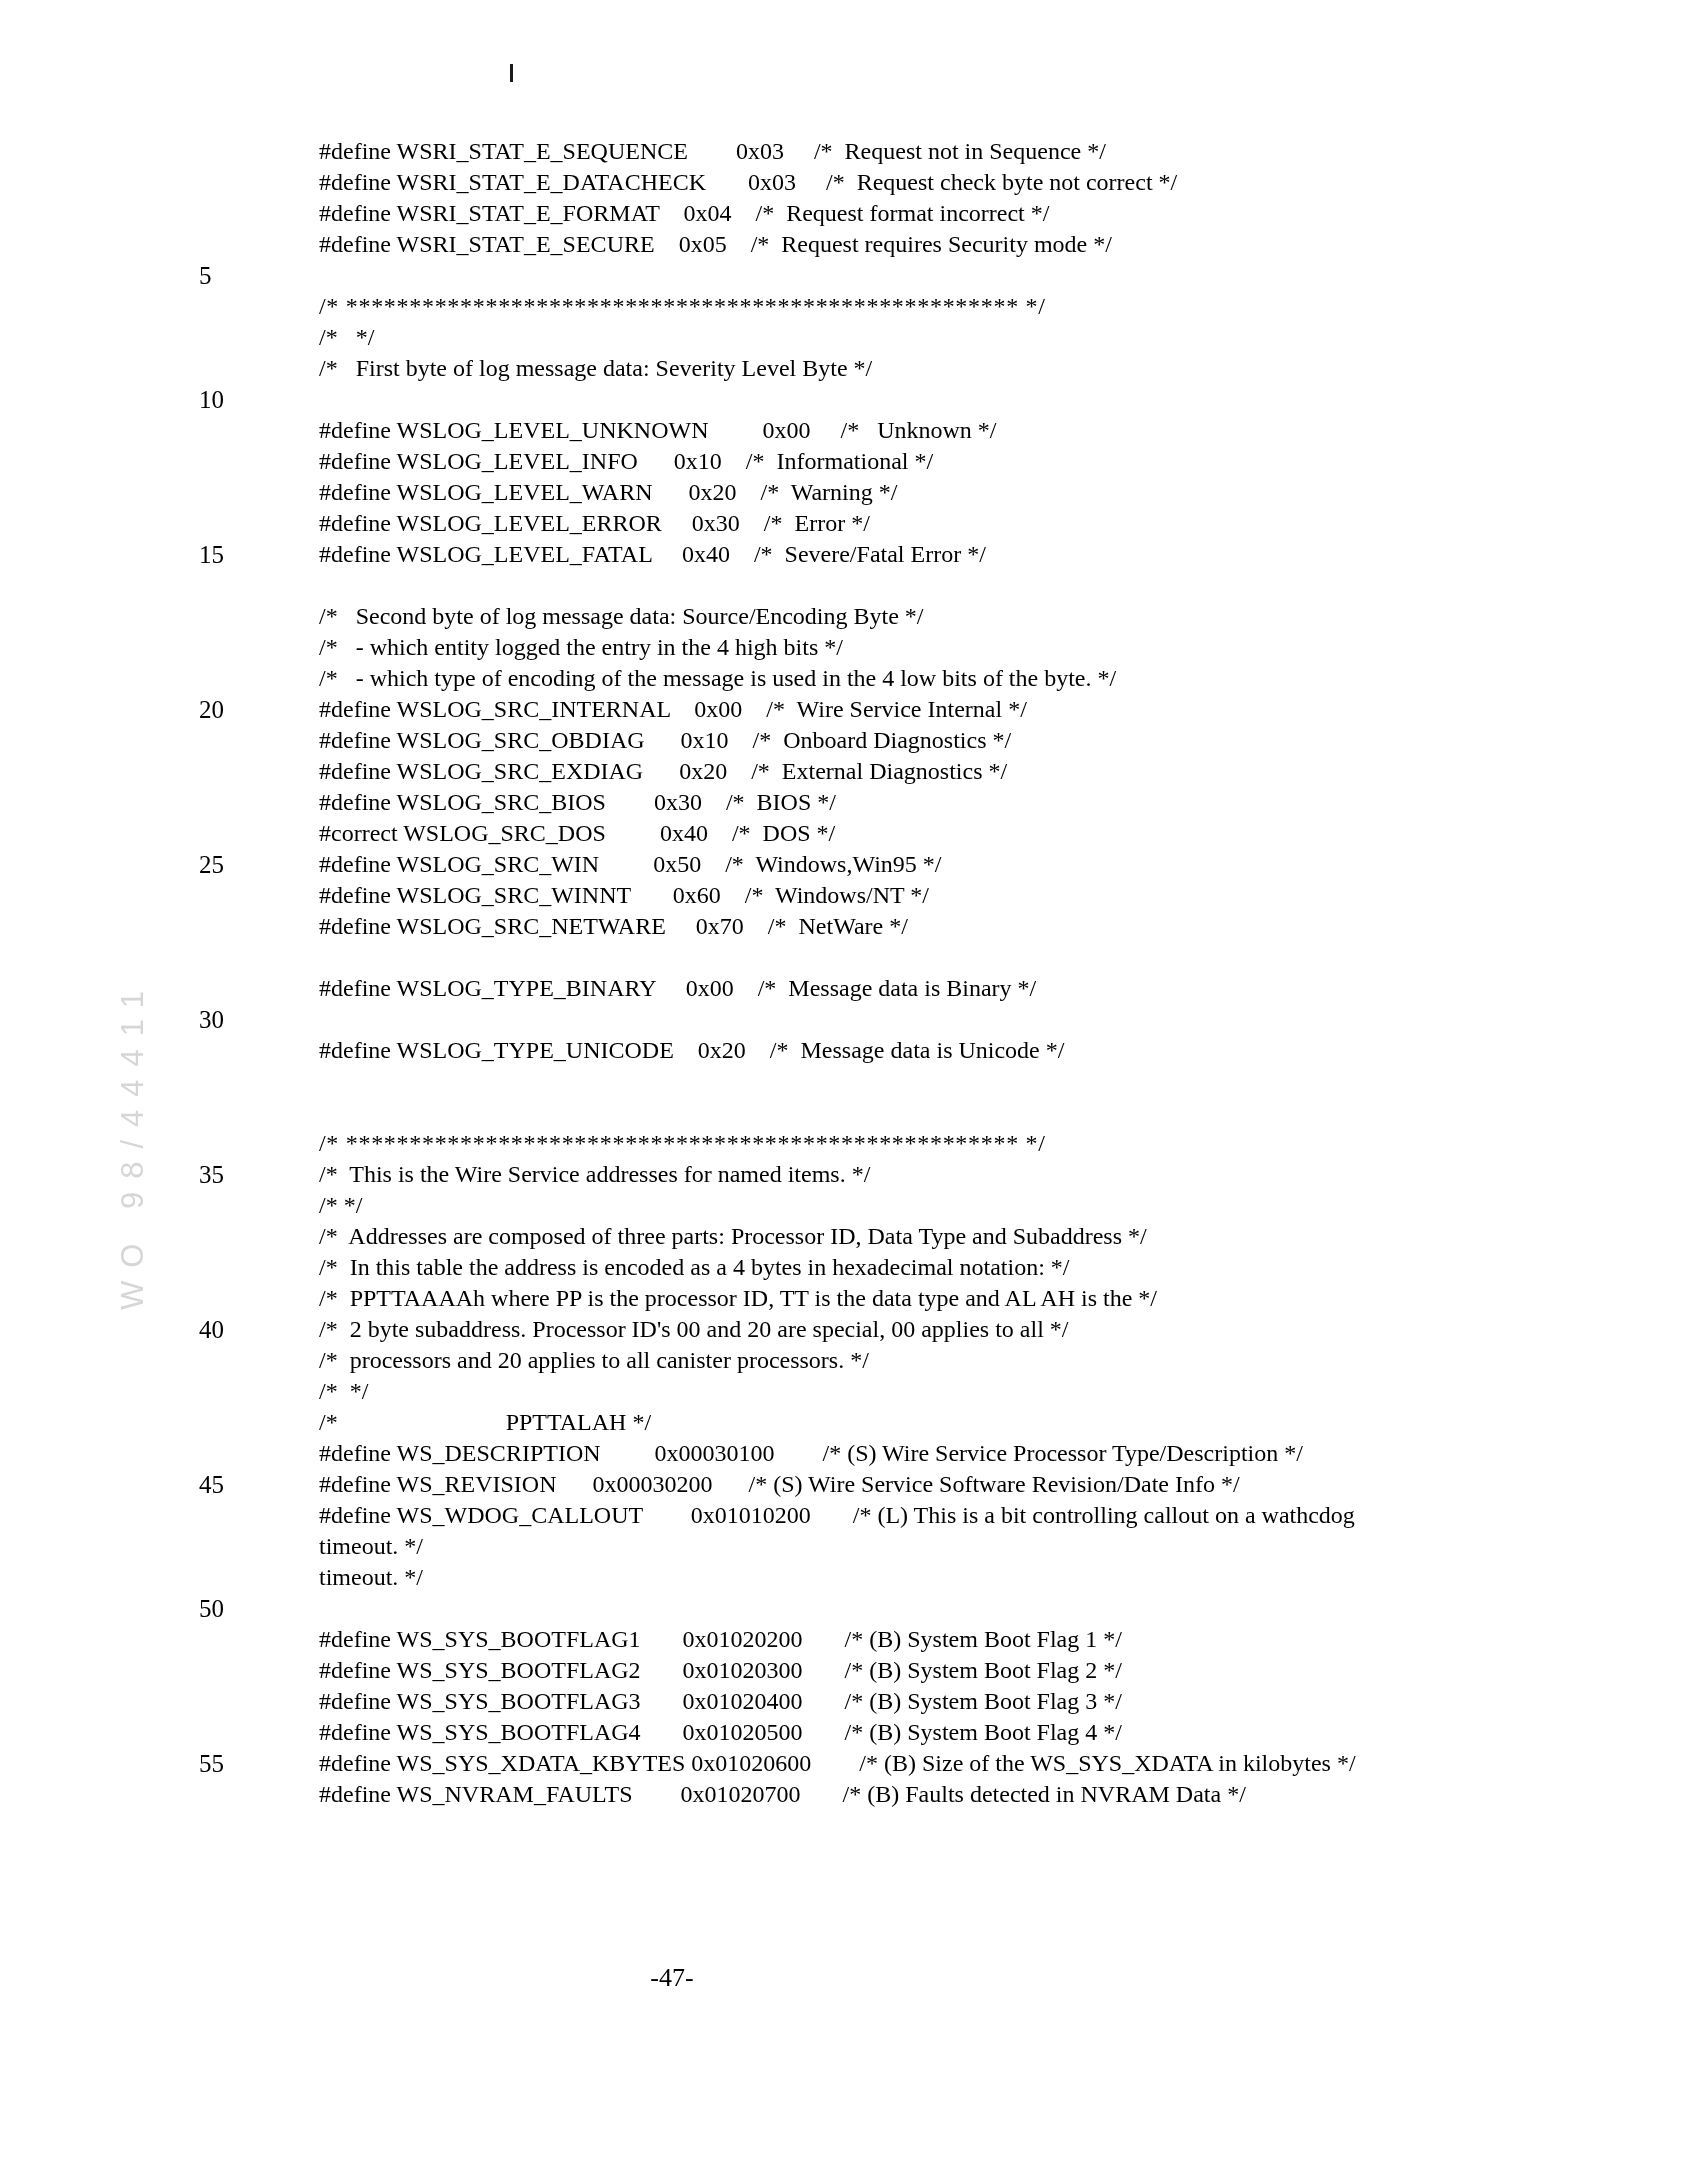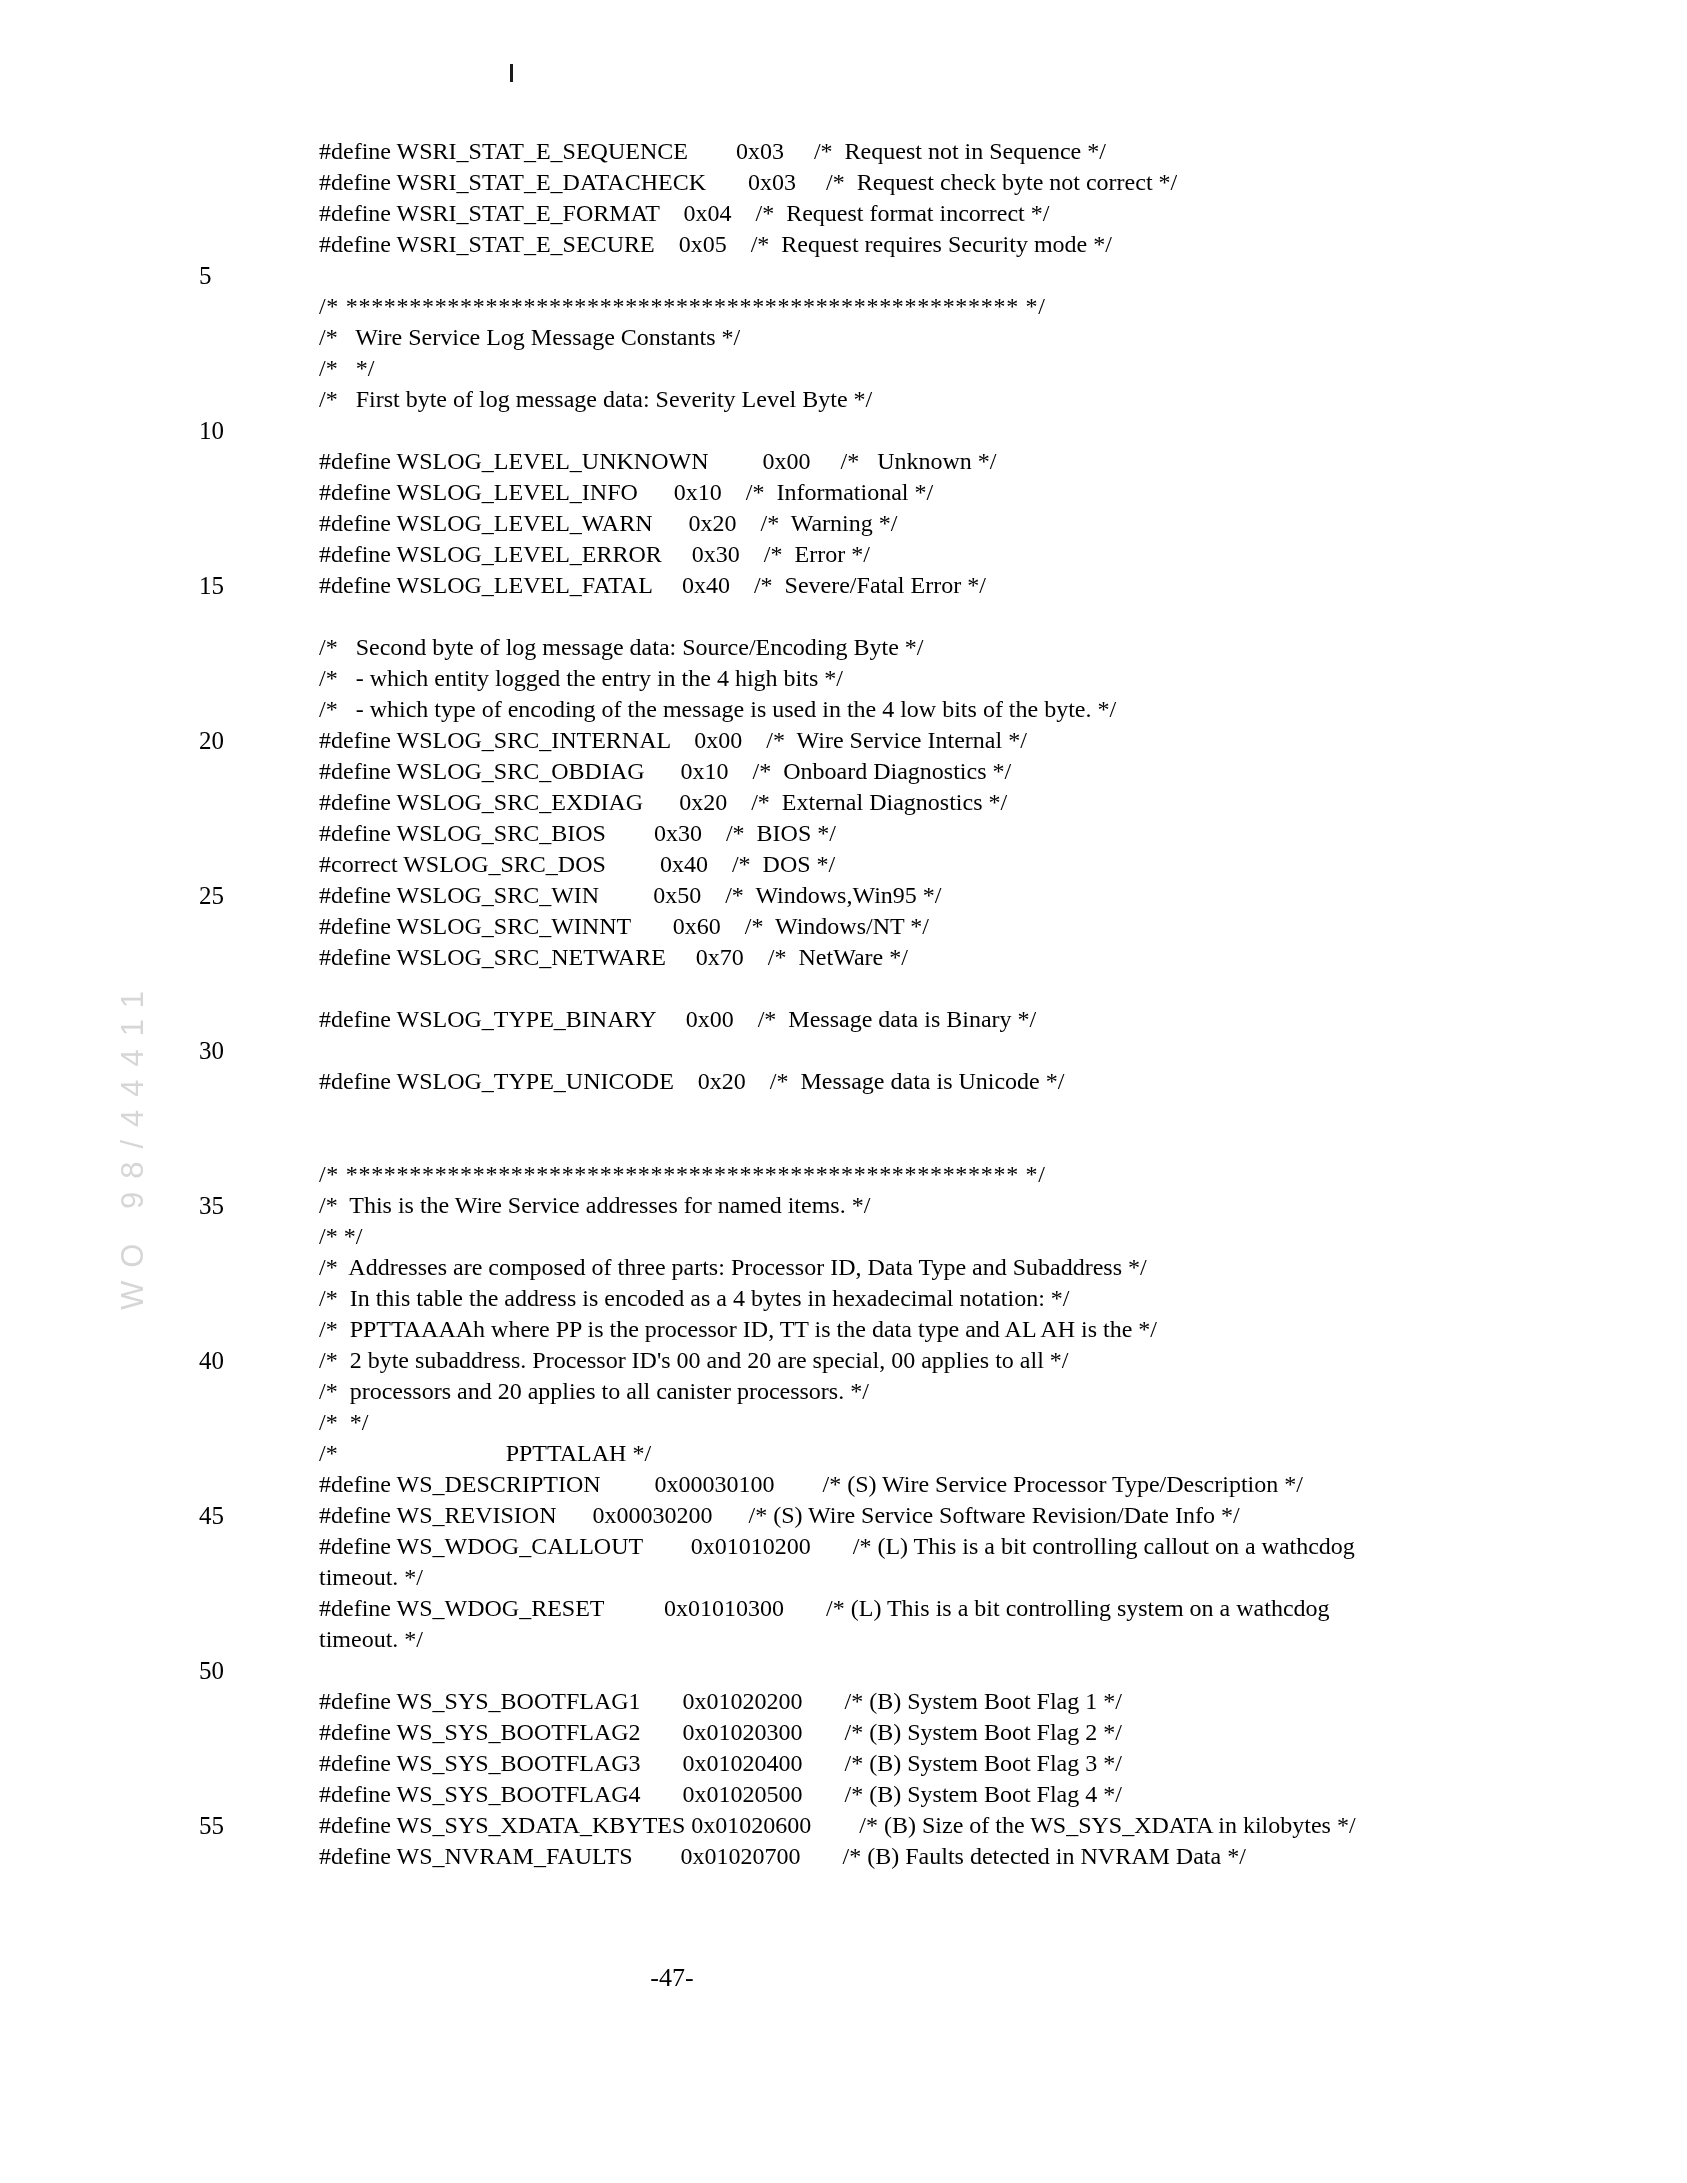--- a/index.html
+++ b/index.html
@@ -105,21 +105,20 @@
 
   <div id="margin-artifact">WO 98/44411</div>
 
   <div id="body-block">
       <div class="line"><span class="lnum"></span><span class="txt">#define WSRI_STAT_E_SEQUENCE        0x03     /*  Request not in Sequence */</span></div>
       <div class="line"><span class="lnum"></span><span class="txt">#define WSRI_STAT_E_DATACHECK       0x03     /*  Request check byte not correct */</span></div>
       <div class="line"><span class="lnum"></span><span class="txt">#define WSRI_STAT_E_FORMAT    0x04    /*  Request format incorrect */</span></div>
       <div class="line"><span class="lnum"></span><span class="txt">#define WSRI_STAT_E_SECURE    0x05    /*  Request requires Security mode */</span></div>
       <div class="line"><span class="lnum">5</span><span class="txt"></span></div>
       <div class="line"><span class="lnum"></span><span class="txt stars">/* ***************************************************** */</span></div>
-      <div class="line"><span class="lnum"></span><span class="txt">/*   Wire Service Log Message Constants */</span></div>
       <div class="line"><span class="lnum"></span><span class="txt">/*   */</span></div>
       <div class="line"><span class="lnum"></span><span class="txt">/*   First byte of log message data: Severity Level Byte */</span></div>
       <div class="line"><span class="lnum">10</span><span class="txt"></span></div>
       <div class="line"><span class="lnum"></span><span class="txt">#define WSLOG_LEVEL_UNKNOWN         0x00     /*   Unknown */</span></div>
       <div class="line"><span class="lnum"></span><span class="txt">#define WSLOG_LEVEL_INFO      0x10    /*  Informational */</span></div>
       <div class="line"><span class="lnum"></span><span class="txt">#define WSLOG_LEVEL_WARN      0x20    /*  Warning */</span></div>
       <div class="line"><span class="lnum"></span><span class="txt">#define WSLOG_LEVEL_ERROR     0x30    /*  Error */</span></div>
       <div class="line"><span class="lnum">15</span><span class="txt">#define WSLOG_LEVEL_FATAL     0x40    /*  Severe/Fatal Error */</span></div>
       <div class="line"><span class="lnum"></span><span class="txt"></span></div>
       <div class="line"><span class="lnum"></span><span class="txt">/*   Second byte of log message data: Source/Encoding Byte */</span></div>
@@ -146,21 +145,20 @@
       <div class="line"><span class="lnum"></span><span class="txt">/*  In this table the address is encoded as a 4 bytes in hexadecimal notation: */</span></div>
       <div class="line"><span class="lnum"></span><span class="txt">/*  PPTTAAAAh where PP is the processor ID, TT is the data type and AL AH is the */</span></div>
       <div class="line"><span class="lnum">40</span><span class="txt">/*  2 byte subaddress. Processor ID's 00 and 20 are special, 00 applies to all */</span></div>
       <div class="line"><span class="lnum"></span><span class="txt">/*  processors and 20 applies to all canister processors. */</span></div>
       <div class="line"><span class="lnum"></span><span class="txt">/*  */</span></div>
       <div class="line"><span class="lnum"></span><span class="txt">/*                            PPTTALAH */</span></div>
       <div class="line"><span class="lnum"></span><span class="txt">#define WS_DESCRIPTION         0x00030100        /* (S) Wire Service Processor Type/Description */</span></div>
       <div class="line"><span class="lnum">45</span><span class="txt">#define WS_REVISION      0x00030200      /* (S) Wire Service Software Revision/Date Info */</span></div>
       <div class="line"><span class="lnum"></span><span class="txt">#define WS_WDOG_CALLOUT        0x01010200       /* (L) This is a bit controlling callout on a wathcdog</span></div>
       <div class="line"><span class="lnum"></span><span class="txt cont-indent">timeout. */</span></div>
-      <div class="line"><span class="lnum"></span><span class="txt">#define WS_WDOG_RESET          0x01010300       /* (L) This is a bit controlling system on a wathcdog</span></div>
       <div class="line"><span class="lnum"></span><span class="txt cont-indent">timeout. */</span></div>
       <div class="line"><span class="lnum">50</span></div>
       <div class="line"><span class="lnum"></span><span class="txt">#define WS_SYS_BOOTFLAG1       0x01020200       /* (B) System Boot Flag 1 */</span></div>
       <div class="line"><span class="lnum"></span><span class="txt">#define WS_SYS_BOOTFLAG2       0x01020300       /* (B) System Boot Flag 2 */</span></div>
       <div class="line"><span class="lnum"></span><span class="txt">#define WS_SYS_BOOTFLAG3       0x01020400       /* (B) System Boot Flag 3 */</span></div>
       <div class="line"><span class="lnum"></span><span class="txt">#define WS_SYS_BOOTFLAG4       0x01020500       /* (B) System Boot Flag 4 */</span></div>
       <div class="line"><span class="lnum">55</span><span class="txt">#define WS_SYS_XDATA_KBYTES 0x01020600        /* (B) Size of the WS_SYS_XDATA in kilobytes */</span></div>
       <div class="line"><span class="lnum"></span><span class="txt">#define WS_NVRAM_FAULTS        0x01020700       /* (B) Faults detected in NVRAM Data */</span></div>
     </div>
 

